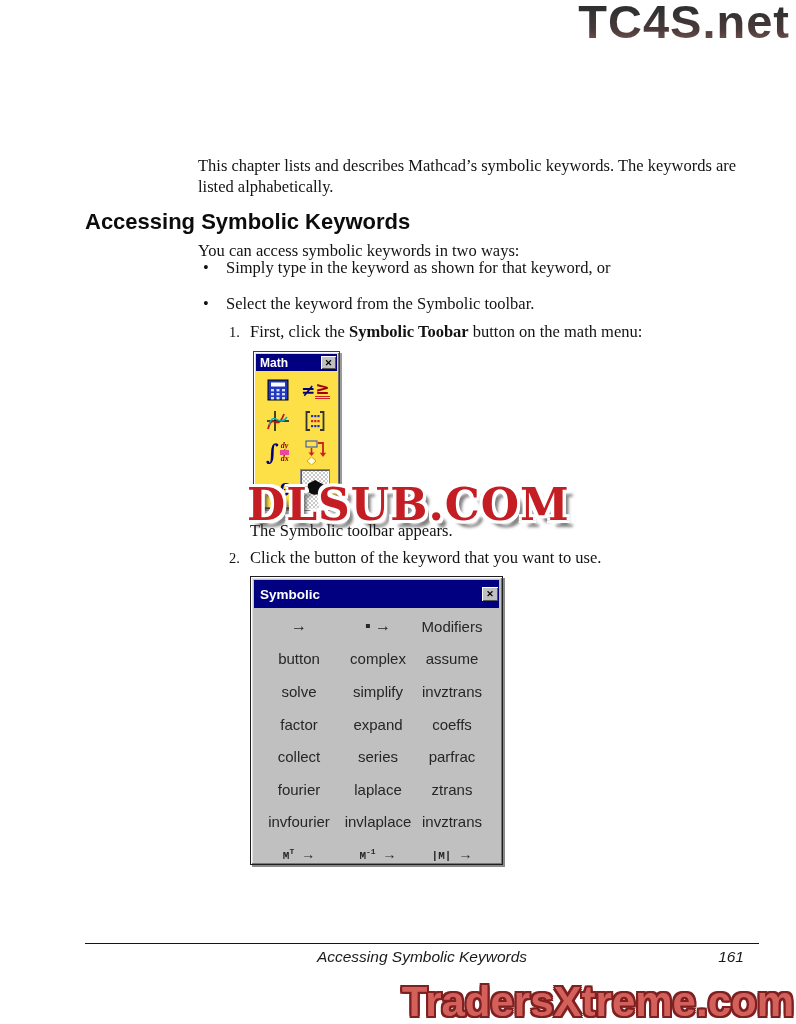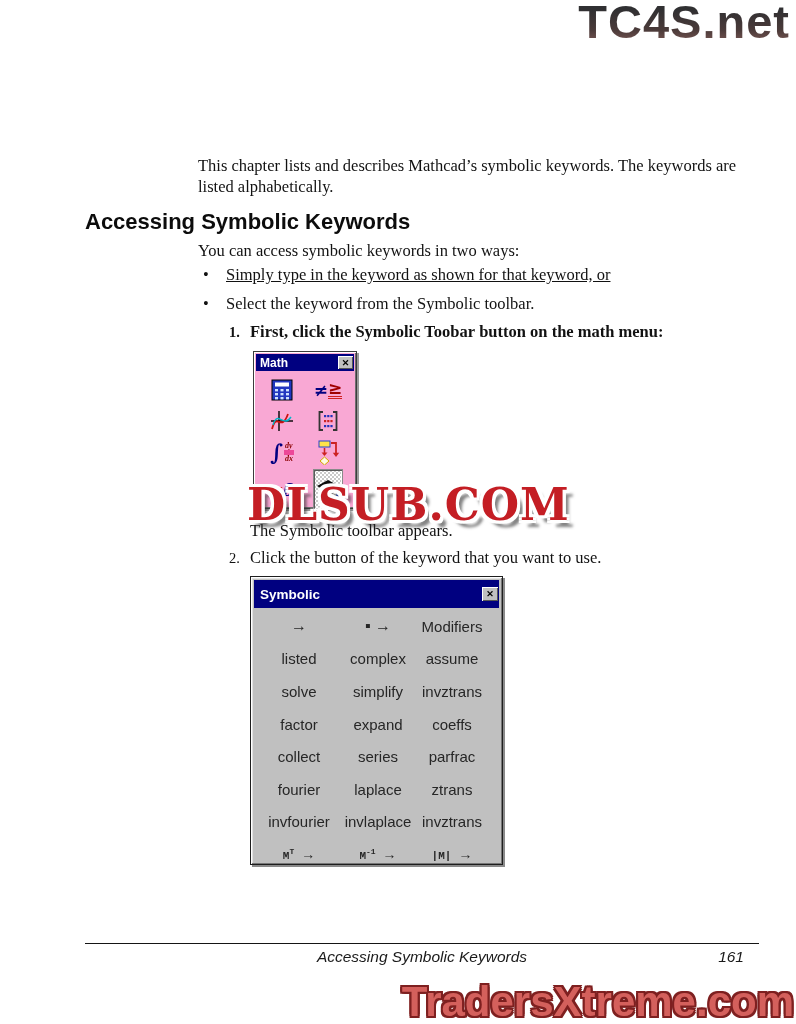--- a/index.html
+++ b/index.html
@@ -42,42 +42,42 @@
     font:bold 34px/40px "Liberation Sans", sans-serif; color:#0c0c0c; letter-spacing:.5px;
   }
   .intro { position:absolute; left:198px; top:155px; width:552px; font-size:16.5px; line-height:21px; }
   .section-title {
     position:absolute; left:85px; top:209px;
     font:bold 22px "Liberation Sans", sans-serif; color:#0c0c0c;
   }
   .lead { position:absolute; left:198px; top:241px; font-size:16.5px; }
   .bullet { position:absolute; left:203px; font-size:16.5px; }
   .bullet .bchar { display:inline-block; width:23px; }
-  .b1 { top:265px;text-decoration:underline; } .b2 { top:294px; }
+  .b1 { top:258px; } .b2 { top:294px; }
   .step { position:absolute; left:229px; font-size:16.5px; }
   .step .num { display:inline-block; width:21px; font-size:14.5px; }
-  .s1 { top:322px;font-weight:bold; } .s2 { top:548px; }
+  .s1 { top:322px; } .s2 { top:548px; }
   .after-step { position:absolute; left:250px; top:521px; font-size:16.5px; z-index:5; }
 
   
   .titlebar {
     background:#000080; color:#fff; display:flex; align-items:center;
     font-family:"Liberation Sans", sans-serif; font-weight:bold;
   }
   .closebtn {
     margin-left:auto; background:#c0c0c0; color:#000;
     box-shadow: inset 1px 1px 0 #fff, inset -1px -1px 0 #555;
     display:flex; align-items:center; justify-content:center;
     font:bold 9px "Liberation Sans", sans-serif; cursor:default;
   }
 
   
   .math-win {
-    position:absolute; left:253px; top:351px; width:104px; height:158px;
-    background:#f9a8d4; border:1px solid #3c3c3c; z-index:4;
+    position:absolute; left:253px; top:351px; width:87px; height:158px;
+    background:#fde047; border:1px solid #3c3c3c; z-index:4;
     box-shadow: inset 1px 1px 0 #fff, inset -1px -1px 0 #6f6f6f, 2px 2px 0 #9a9a9a;
   }
   .math-title { height:17px; margin:2px 2px 1px 2px; font-size:12px; padding-left:4px; }
   .math-close { width:15px; height:13px; margin-right:1px; }
   .math-grid {
     display:grid; grid-template-columns:1fr 1fr; row-gap:3px;
     padding:4px 5px; justify-items:center; align-items:center;
   }
   .mi { width:34px; height:28px; display:flex; align-items:center; justify-content:center; }
   .neq { color:#000080; font:bold 17px "DejaVu Sans", sans-serif; }
@@ -240,21 +240,21 @@
   <div class="sym-win">
     <div class="titlebar sym-title">
       <span>Symbolic</span>
       <span class="closebtn sym-close">✕</span>
     </div>
     <div class="sym-grid">
       <span class="kw arrow-cell">→</span>
       <span class="kw arrow-cell">▪ →</span>
       <span class="kw">Modifiers</span>
 
-      <span class="kw">listed</span>
+      <span class="kw">button</span>
       <span class="kw">complex</span>
       <span class="kw">assume</span>
 
       <span class="kw">solve</span>
       <span class="kw">simplify</span>
       <span class="kw">invztrans</span>
 
       <span class="kw">factor</span>
       <span class="kw">expand</span>
       <span class="kw">coeffs</span>

